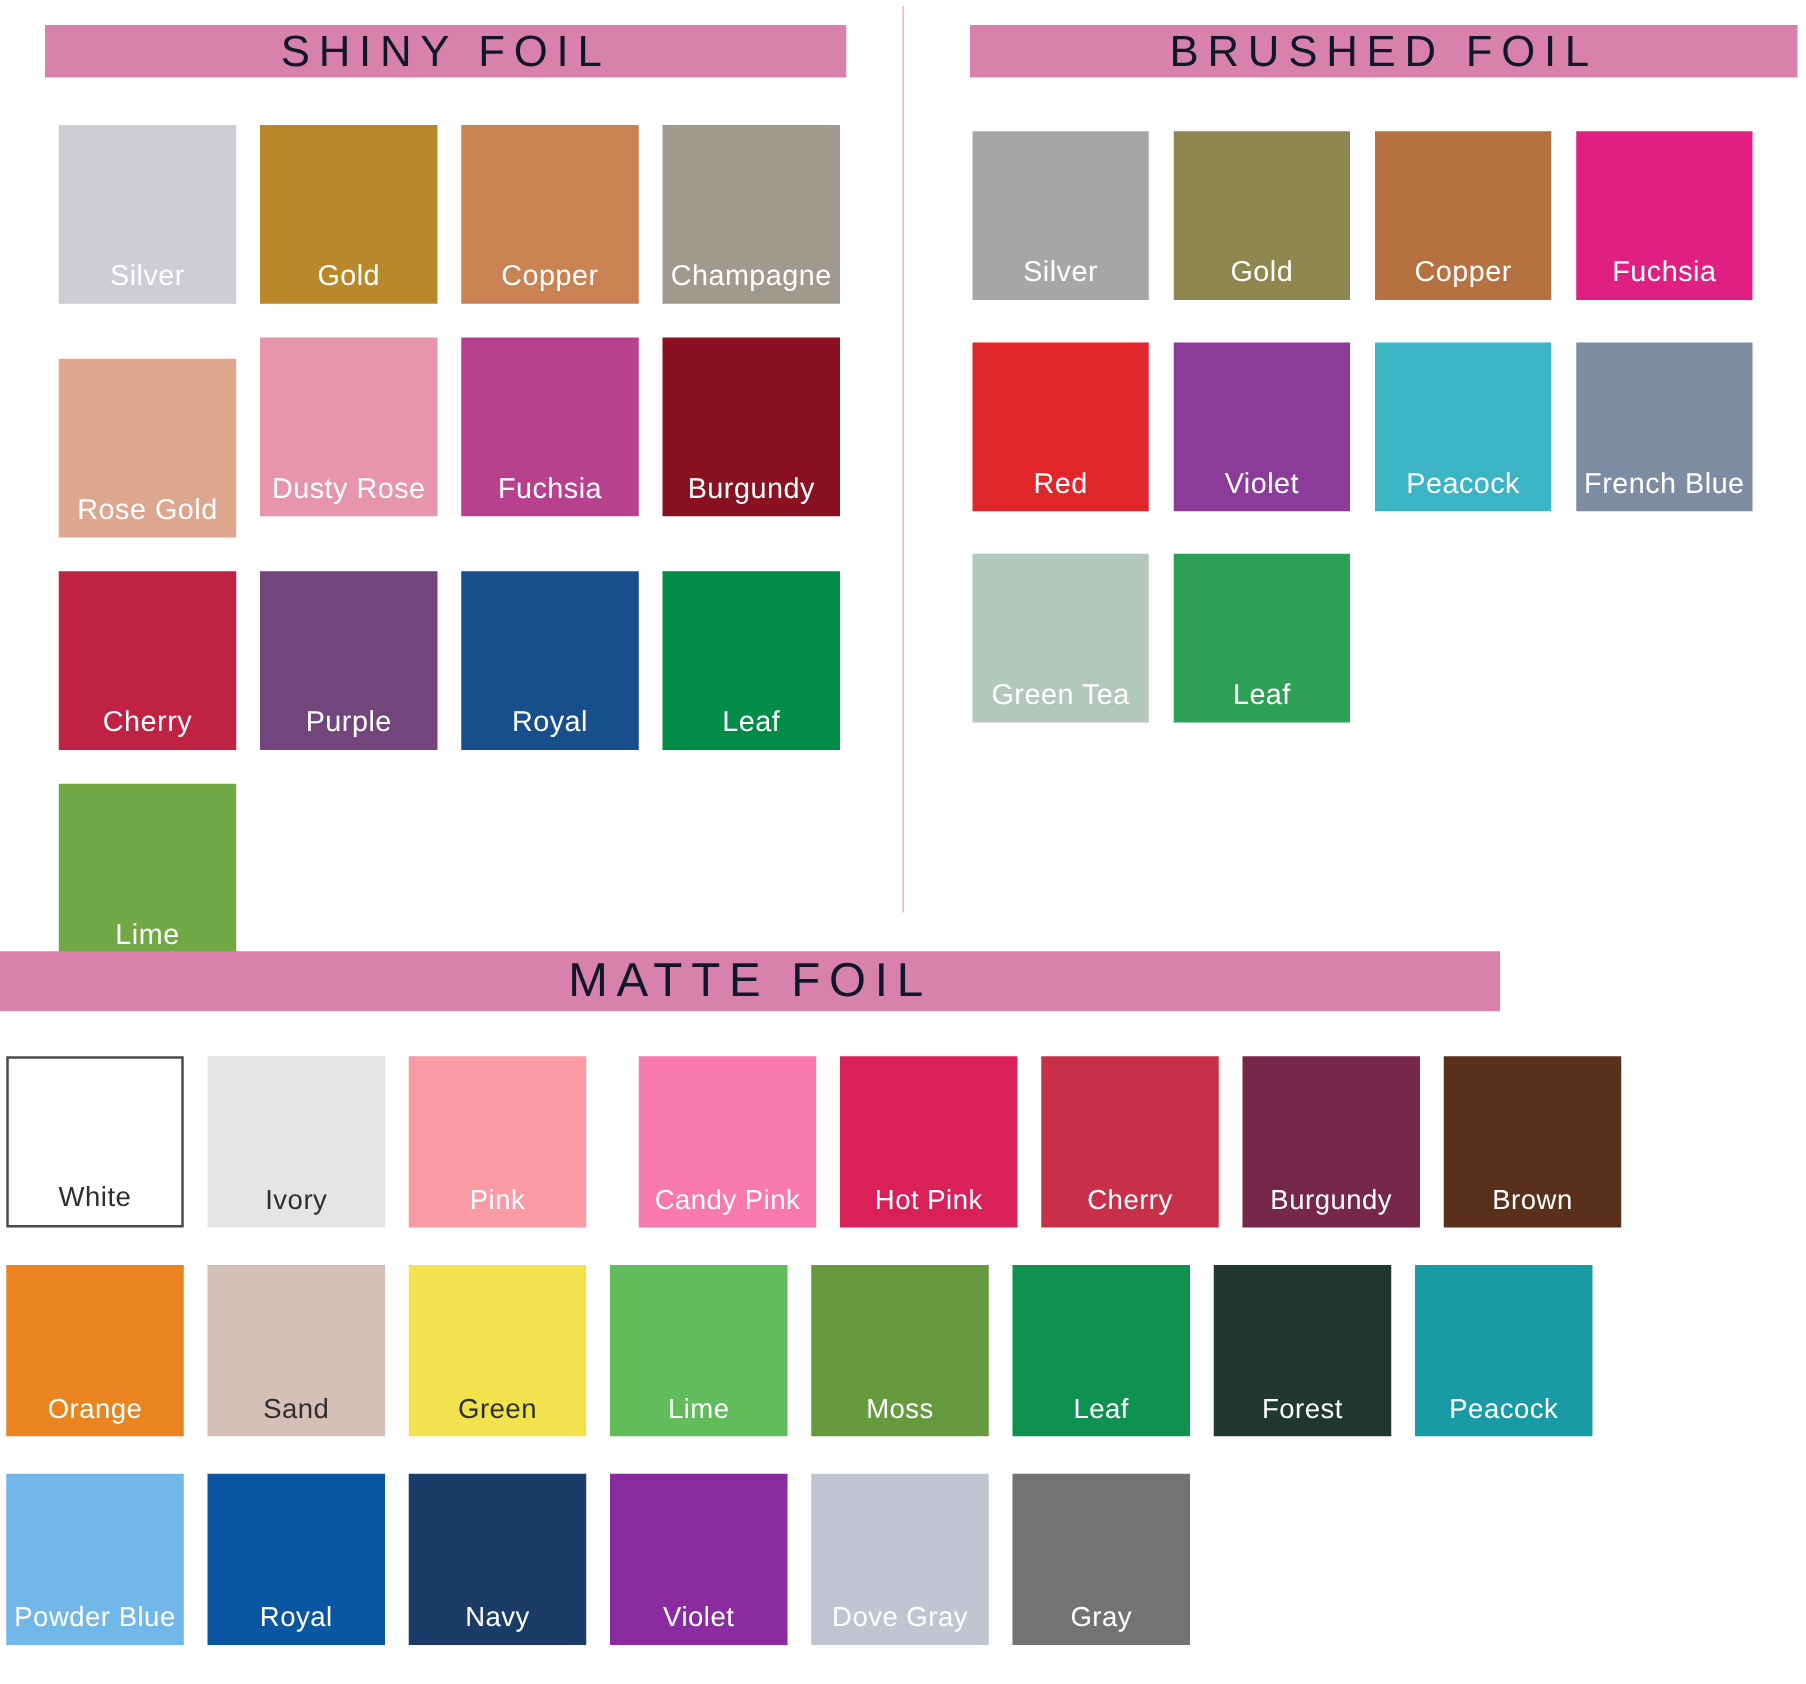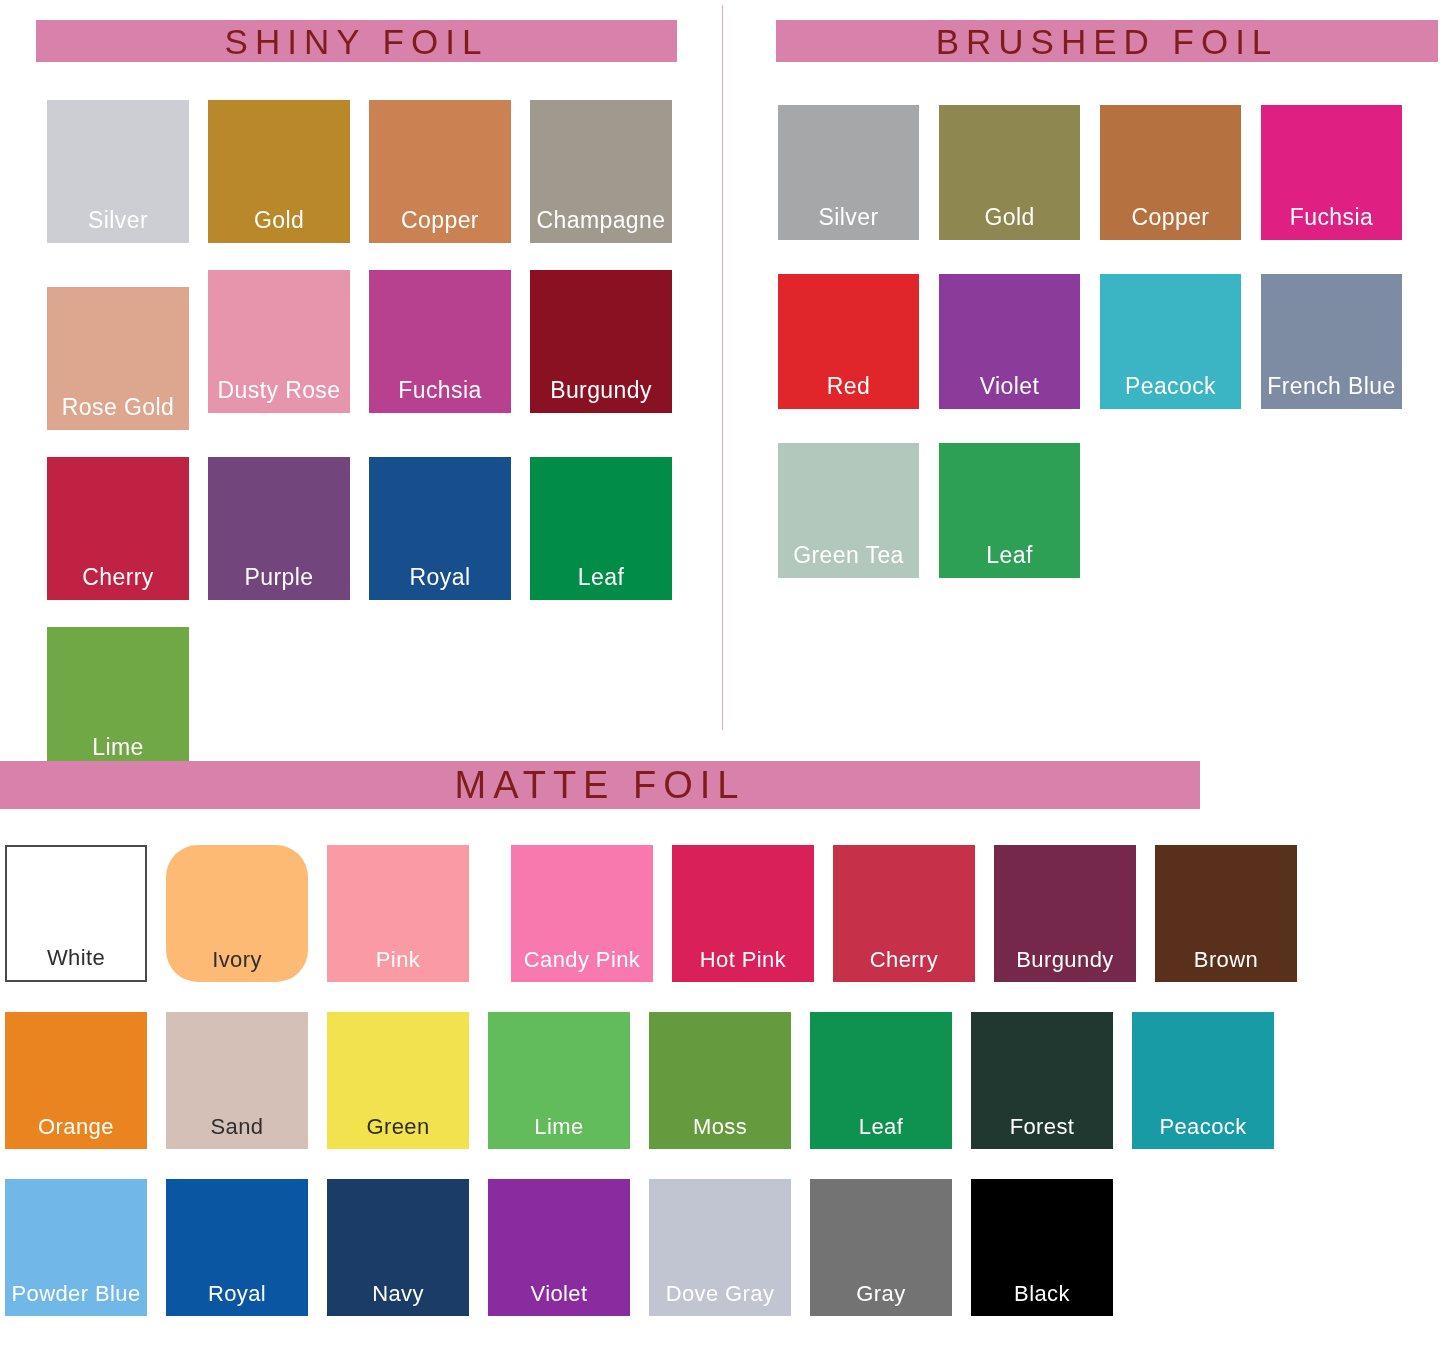--- a/index.html
+++ b/index.html
@@ -13,21 +13,21 @@
 
   
   .banner{
     position:absolute;
     background:#d882ab;
     display:flex;
     align-items:center;
     justify-content:center;
   }
   .banner-text{
-    color:#7f1d1d;
+    color:#0f172a;
     font-size:35px;
     font-weight:300;
     letter-spacing:7px;
     line-height:1;
     white-space:nowrap;
   }
   #banner-shiny{left:36px;top:20px;width:641px;height:42px;}
   #banner-brushed{left:776px;top:20px;width:662px;height:42px;}
   #banner-matte{left:0px;top:761px;width:1200px;height:48px;}
   #banner-matte .banner-text{font-size:38px;letter-spacing:7px;}
@@ -160,21 +160,21 @@
     </div>
   </div>
 
 <div class="banner" id="banner-matte">
   <span class="banner-text">MATTE FOIL</span>
 </div>
 <div class="grid" id="grid-matte">
     <div class="swatch dark-text bordered" style="background-color: rgb(255, 255, 255); text-align: right;">
       <span class="swatch-label">White</span>
     </div>
-    <div class="swatch dark-text" style="background-color: #fdba74; border-radius: 32px;">
+    <div class="swatch dark-text" style="background-color: #e5e5e5;">
       <span class="swatch-label">Ivory</span>
     </div>
     <div class="swatch" style="background-color: rgb(249, 154, 165);">
       <span class="swatch-label">Pink</span>
     </div>
     <div class="swatch" style="background-color: rgb(247, 121, 174); margin-left: 23px;">
       <span class="swatch-label">Candy Pink</span>
     </div>
     <div class="swatch" style="background-color: rgb(218, 32, 89);">
       <span class="swatch-label">Hot Pink</span>
@@ -223,16 +223,13 @@
     </div>
     <div class="swatch" style="background-color: rgb(138, 44, 160);">
       <span class="swatch-label">Violet</span>
     </div>
     <div class="swatch" style="background-color: rgb(192, 197, 209);">
       <span class="swatch-label">Dove Gray</span>
     </div>
     <div class="swatch" style="background-color: #737373; text-align: right;">
       <span class="swatch-label">Gray</span>
     </div>
-    <div class="swatch" style="background-color: rgb(0, 0, 0);">
-      <span class="swatch-label">Black</span>
-    </div>
   </div>
 
 </body></html>

